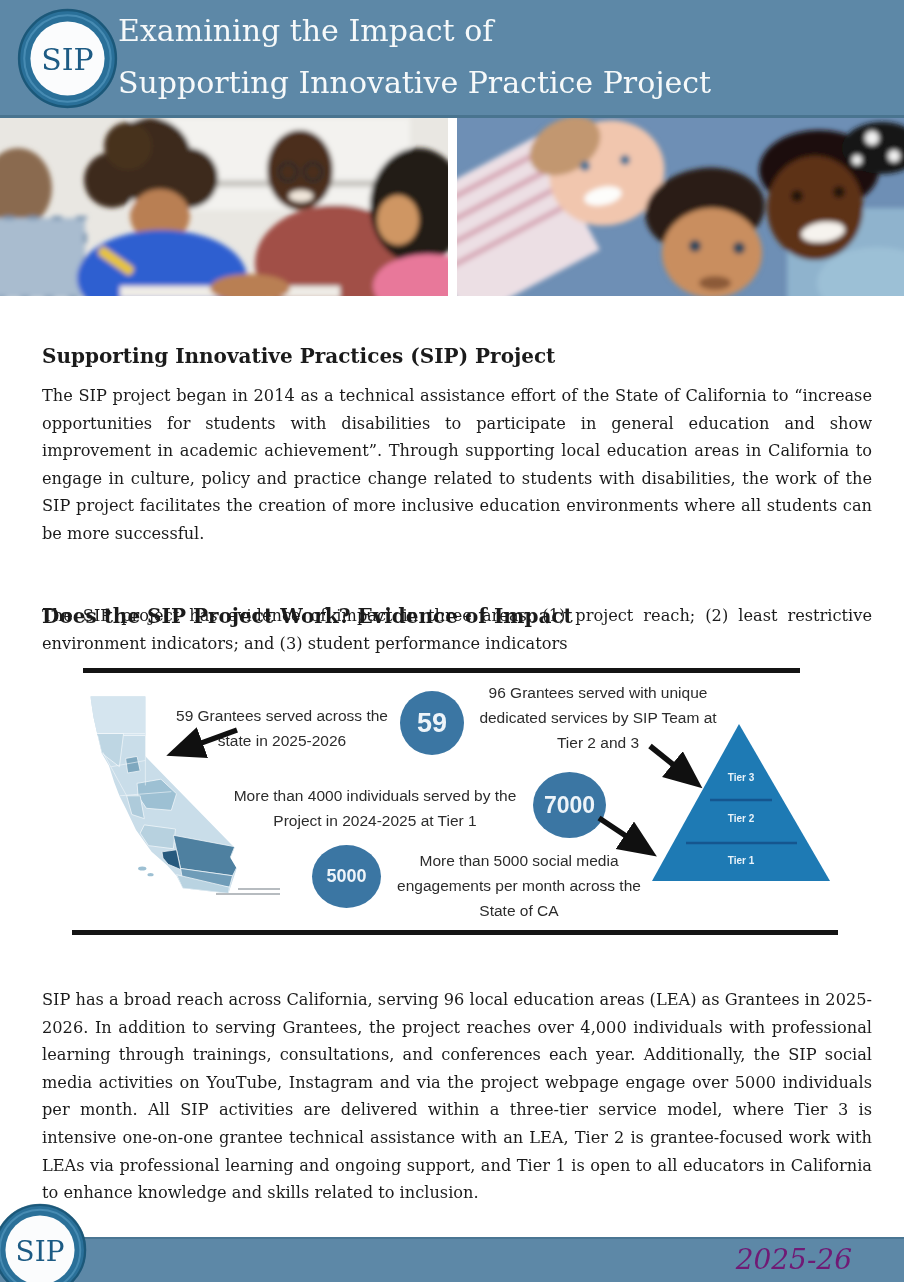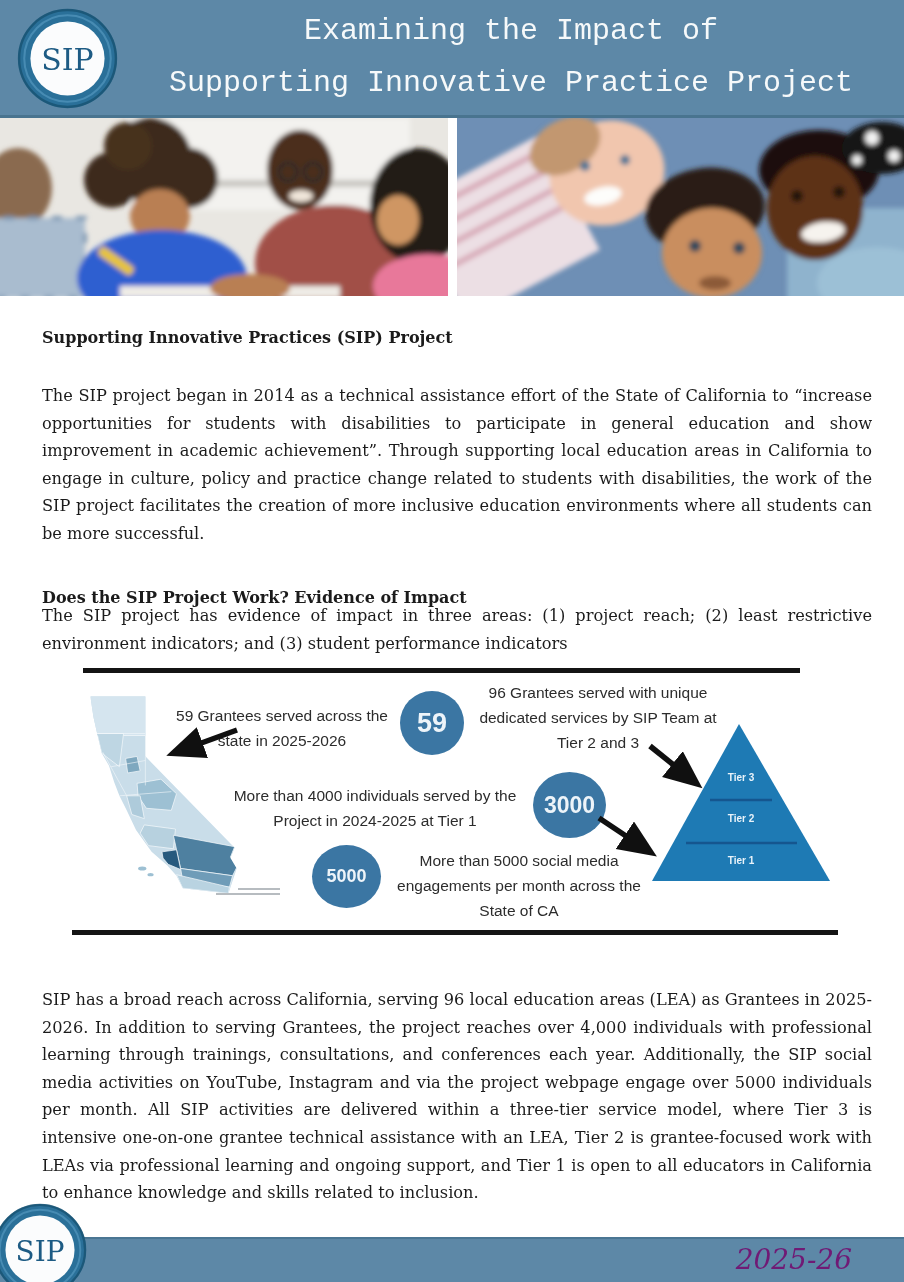--- a/index.html
+++ b/index.html
@@ -1,33 +1,33 @@
 <!DOCTYPE html>
 <html><head>
 <meta charset="utf-8">
 <style>
   html,body{margin:0;padding:0;background:#888;}
   .page{position:relative;width:904px;height:1282px;background:#ffffff;overflow:hidden;
         font-family:"DejaVu Serif",serif;color:#1c1c1c;}
   
   .header{position:absolute;left:0;top:0;width:904px;height:118px;background:#5d88a7;
           border-bottom:3px solid #49748f;box-sizing:border-box;}
-  .title{position:absolute;left:118px;right:0;top:5px;text-align:center;color:#f6f9fa;
-         font-size:30px;line-height:52px;font-family:Liberation Mono, monospace;}
+  .title{position:absolute;left:118px;right:0;top:5px;color:#f6f9fa;
+         font-size:30px;line-height:52px;}
   .logo{position:absolute;}
   .logo svg{display:block;}
   .logo-header{left:16px;top:7px;width:103px;height:103px;}
   .logo-footer{left:-8px;top:1202px;width:96px;height:96px;z-index:5;}
   
   .photo{position:absolute;top:118px;height:178px;}
   .photo-left{left:0;width:448px;}
   .photo-right{left:457px;width:447px;}
   .photo svg{display:block;width:100%;height:100%;}
   
-  .h-bold{position:absolute;left:42px;width:830px;font-weight:bold;font-size:16px;color:#1b1b1b;}
+  .h-bold{position:absolute;left:42px;width:830px;font-weight:bold;font-size:20px;color:#1b1b1b;margin-top:16px;}
   .para{position:absolute;left:42px;width:830px;font-size:16.2px;line-height:27.6px;
         text-align:justify;color:#1b1b1b;}
   
   .rule{position:absolute;height:5px;background:#141414;}
   .rule-top{left:83px;top:668px;width:717px;}
   .rule-bottom{left:72px;top:930px;width:766px;}
   .info-label{position:absolute;font-family:"Liberation Sans",sans-serif;font-size:15.5px;
               color:#2c2c2c;text-align:center;line-height:25px;}
   .lbl1{left:158px;top:703px;width:248px;}
   .lbl2{left:467px;top:680px;width:262px;}
@@ -181,21 +181,21 @@
   </div>
   <div class="map-attr">
     <div style="width:42px"></div>
     <div style="width:64px"></div>
   </div>
 
   <div class="info-label lbl1">59 Grantees served across the state in 2025-2026</div>
   <div class="stat-circle c96">59</div>
   <div class="info-label lbl2">96 Grantees served with unique dedicated services by SIP Team at Tier 2 and 3</div>
   <div class="info-label lbl3">More than 4000 individuals served by the Project in 2024-2025 at Tier 1</div>
-  <div class="stat-circle c4000">3000</div>
+  <div class="stat-circle c4000">7000</div>
   <div class="stat-circle c5000">5000</div>
   <div class="info-label lbl4">More than 5000 social media engagements per month across the State of CA</div>
 
   <div class="pyramid">
     <svg viewBox="0 0 182 162">
       <polygon points="89,3 180,160 2,160" fill="#1e7ab4"></polygon>
       <line x1="60" y1="79" x2="122" y2="79" stroke="#15568f" stroke-width="2.6"></line>
       <line x1="36" y1="122" x2="147" y2="122" stroke="#15568f" stroke-width="2.6"></line>
       <text x="91" y="60" text-anchor="middle" font-size="10" font-weight="bold" fill="#e9f3fa" font-family="Liberation Sans, sans-serif">Tier 3</text>
       <text x="91" y="101" text-anchor="middle" font-size="10" font-weight="bold" fill="#e9f3fa" font-family="Liberation Sans, sans-serif">Tier 2</text>

